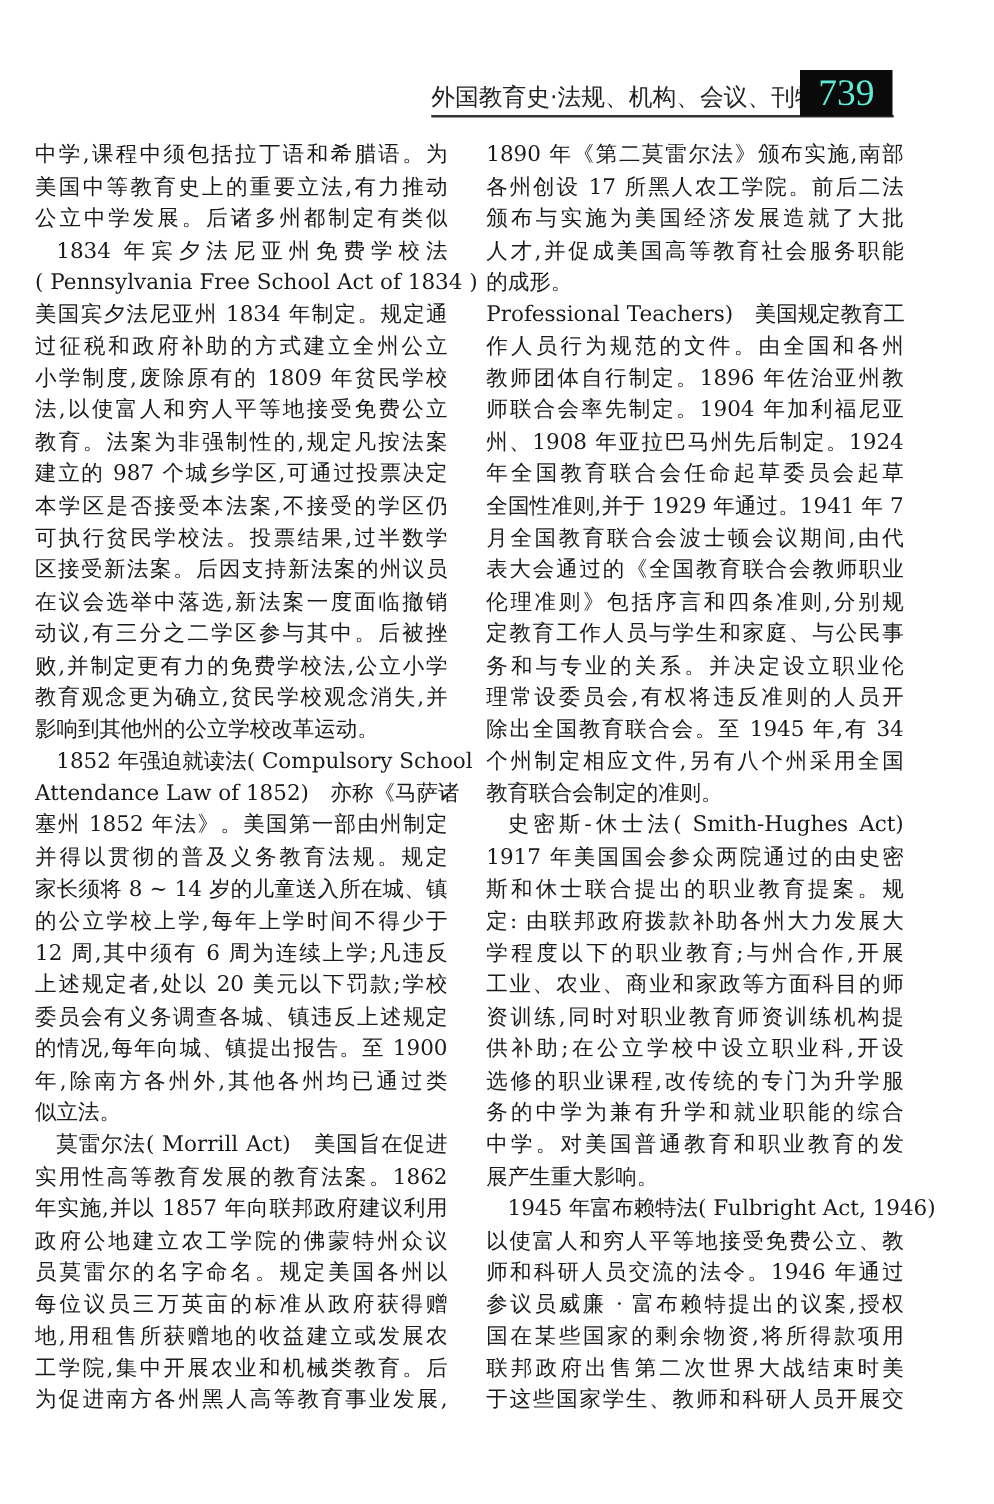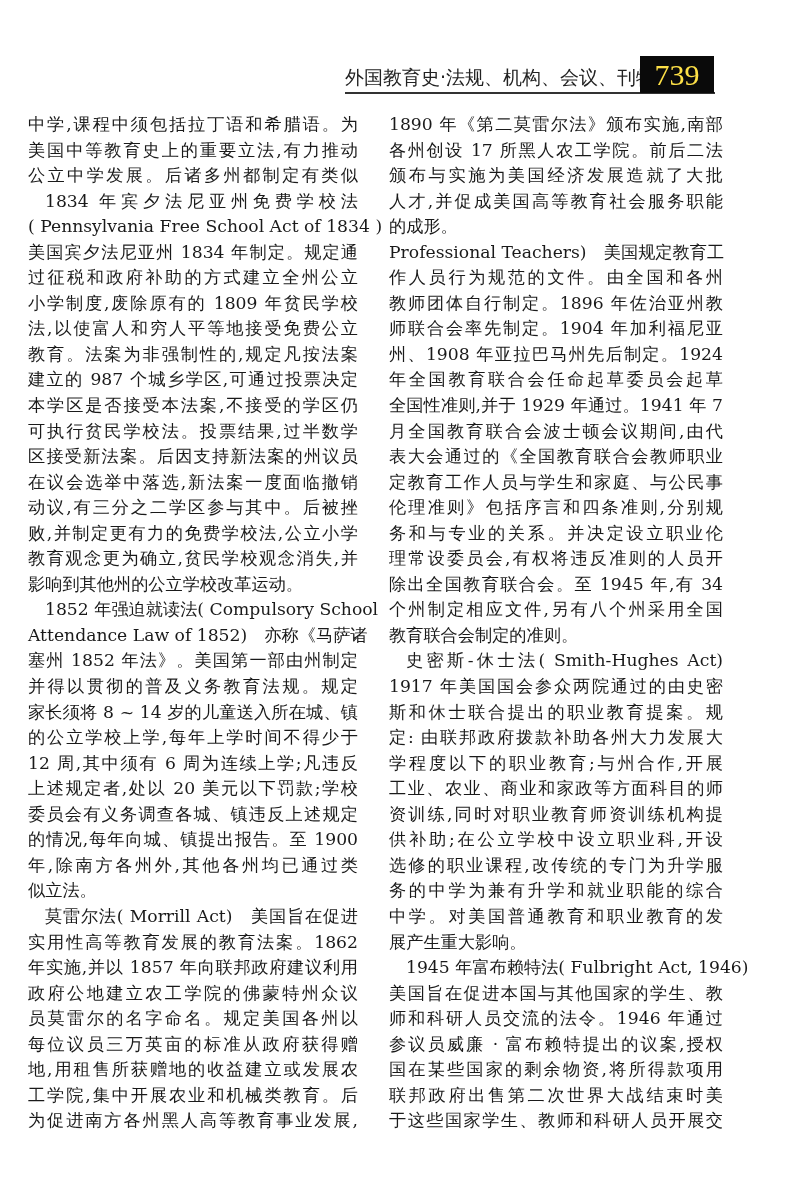--- a/index.html
+++ b/index.html
@@ -3,21 +3,21 @@
 <meta charset="utf-8">
 <style>
   html, body { margin:0; padding:0; background:#ffffff; }
   body { width:795px; height:1203px; position:relative; overflow:hidden;
          font-family:"DejaVu Serif", "Liberation Serif", serif; color:#1a1a1a; }
   .header { position:absolute; left:345px; top:56px; width:370px; height:37px; }
   .header-title { position:absolute; left:0; bottom:2px; font-size:19px; letter-spacing:0px;
                   font-family:"DejaVu Sans", sans-serif; white-space:nowrap; color:#222; }
   .header-rule { position:absolute; left:0; top:36px; width:370px; height:1.5px; background:#333; }
   .page-box { position:absolute; left:640px; top:56px; width:74px; height:37px; background:#0a0a0a;
-              color:#fde047; font-family:"Liberation Serif", serif; font-size:30px; line-height:37px;
+              color:#5eead4; font-family:"Liberation Serif", serif; font-size:30px; line-height:37px;
               text-align:center; }
   .col { position:absolute; top:112px; font-size:17.2px; line-height:25.55px; }
   .col-left { left:28px; width:330px; }
   .col-right { left:389px; width:334px; }
   .line { display:block; white-space:nowrap; text-align:justify; text-align-last:justify; height:25.55px; overflow:visible; }
   .line.last { text-align-last:left; }
   .line.indent { padding-left:17px; }
   .b { font-weight:normal; }
 </style>
 </head>
@@ -79,39 +79,39 @@
     <span class="line last"><span>的成形。</span></span>
     <span class="line"><span>Professional Teachers)　美国规定教育工</span></span>
     <span class="line"><span>作人员行为规范的文件。由全国和各州</span></span>
     <span class="line"><span>教师团体自行制定。1896 年佐治亚州教</span></span>
     <span class="line"><span>师联合会率先制定。1904 年加利福尼亚</span></span>
     <span class="line"><span>州、1908 年亚拉巴马州先后制定。1924</span></span>
     <span class="line"><span>年全国教育联合会任命起草委员会起草</span></span>
     <span class="line"><span>全国性准则,并于 1929 年通过。1941 年 7</span></span>
     <span class="line"><span>月全国教育联合会波士顿会议期间,由代</span></span>
     <span class="line"><span>表大会通过的《全国教育联合会教师职业</span></span>
+    <span class="line"><span>伦理准则》包括序言和四条准则,分别规</span></span>
     <span class="line"><span>定教育工作人员与学生和家庭、与公民事</span></span>
-    <span class="line"><span>伦理准则》包括序言和四条准则,分别规</span></span>
     <span class="line"><span>务和与专业的关系。并决定设立职业伦</span></span>
     <span class="line"><span>理常设委员会,有权将违反准则的人员开</span></span>
     <span class="line"><span>除出全国教育联合会。至 1945 年,有 34</span></span>
     <span class="line"><span>个州制定相应文件,另有八个州采用全国</span></span>
     <span class="line last"><span>教育联合会制定的准则。</span></span>
     <span class="line indent"><span class="b">史密斯-休士法</span><span>( Smith-Hughes Act)</span></span>
     <span class="line"><span>1917 年美国国会参众两院通过的由史密</span></span>
     <span class="line"><span>斯和休士联合提出的职业教育提案。规</span></span>
     <span class="line"><span>定: 由联邦政府拨款补助各州大力发展大</span></span>
     <span class="line"><span>学程度以下的职业教育;与州合作,开展</span></span>
     <span class="line"><span>工业、农业、商业和家政等方面科目的师</span></span>
     <span class="line"><span>资训练,同时对职业教育师资训练机构提</span></span>
     <span class="line"><span>供补助;在公立学校中设立职业科,开设</span></span>
     <span class="line"><span>选修的职业课程,改传统的专门为升学服</span></span>
     <span class="line"><span>务的中学为兼有升学和就业职能的综合</span></span>
     <span class="line"><span>中学。对美国普通教育和职业教育的发</span></span>
     <span class="line last"><span>展产生重大影响。</span></span>
     <span class="line indent"><span class="b">1945 年富布赖特法</span><span>( Fulbright Act, 1946)</span></span>
-    <span class="line"><span>美国旨在促进本国与其他国家的学生、教</span></span>
+    <span class="line"><span>以使富人和穷人平等地接受免费公立、教</span></span>
     <span class="line"><span>师和科研人员交流的法令。1946 年通过</span></span>
     <span class="line"><span>参议员威廉 · 富布赖特提出的议案,授权</span></span>
     <span class="line"><span>国在某些国家的剩余物资,将所得款项用</span></span>
     <span class="line"><span>联邦政府出售第二次世界大战结束时美</span></span>
     <span class="line"><span>于这些国家学生、教师和科研人员开展交</span></span>
   </div>
 
 </body></html>

